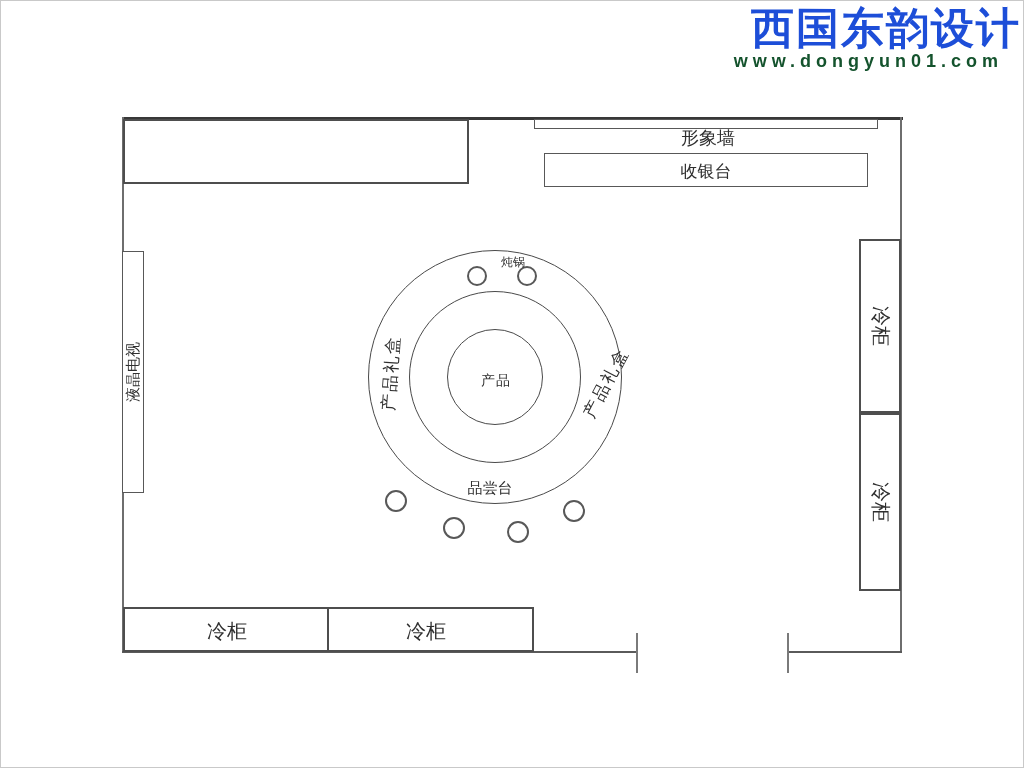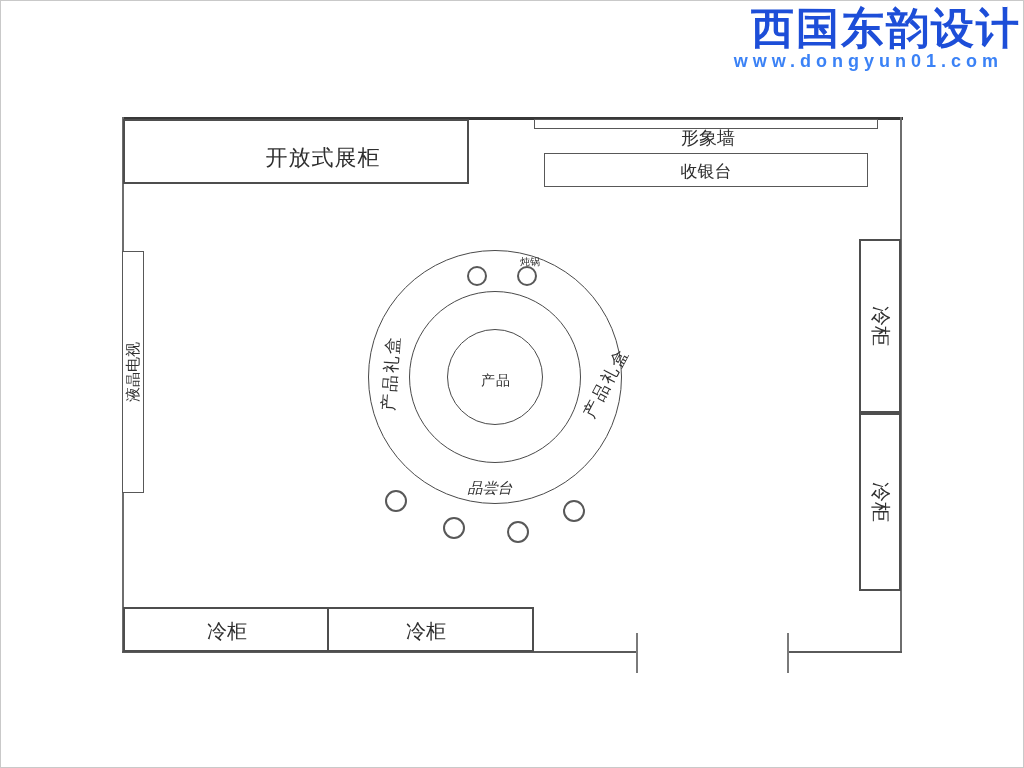--- a/index.html
+++ b/index.html
@@ -14,21 +14,21 @@
   }
   
   .wm-brand{
     position:absolute;top:0px;right:2px;
     font-size:43px;font-weight:bold;letter-spacing:2px;
     color:#1d4ed8;white-space:nowrap;line-height:54px;
   }
   .wm-url{
     position:absolute;top:50px;right:20px;
     font-size:18px;font-weight:bold;letter-spacing:5px;
-    color:#3b82f6;white-space:nowrap;
+    color:#14532d;white-space:nowrap;
   }
   
   .wall{position:absolute;background:#5a5a5a;}
   .wall-top{left:122px;top:116px;width:780px;height:3px;background:#383838;}
   .wall-left{left:121px;top:116px;width:2px;height:536px;background:#6e6e6e;}
   .wall-right{left:899px;top:116px;width:2px;height:536px;background:#6e6e6e;}
   .wall-bottom-a{left:121px;top:650px;width:516px;height:2px;}
   .wall-bottom-b{left:786px;top:650px;width:115px;height:2px;}
   .door-tick{position:absolute;width:2px;height:40px;background:#7a7a7a;top:632px;}
   .tick-a{left:635px;}
@@ -51,21 +51,20 @@
 
   <div class="wall wall-top"></div>
   <div class="wall wall-left"></div>
   <div class="wall wall-right"></div>
   <div class="wall wall-bottom-a"></div>
   <div class="wall wall-bottom-b"></div>
   <div class="door-tick tick-a"></div>
   <div class="door-tick tick-b"></div>
 
   <div class="box" style="left:122px;top:118px;width:346px;height:65px;"></div>
-  <div class="lbl" style="left:322px;top:157px;font-size:22px;letter-spacing:1px;">开放式展柜</div>
 
   <div class="thinbox" style="left:533px;top:118px;width:344px;height:10px;"></div>
   <div class="lbl" style="left:707px;top:137px;font-size:18px;">形象墙</div>
 
   <div class="thinbox" style="left:543px;top:152px;width:324px;height:34px;"></div>
   <div class="lbl" style="left:705px;top:170px;font-size:17px;">收银台</div>
 
   <div class="thinbox" style="left:121px;top:250px;width:22px;height:242px;"></div>
   <div class="lbl" style="left:132px;top:371px;font-size:15px;transform:translate(-50%,-50%) rotate(-90deg);">液晶电视</div>
 
@@ -80,25 +79,25 @@
 
   <div class="box" style="left:326px;top:606px;width:207px;height:45px;"></div>
   <div class="lbl" style="left:425px;top:630px;font-size:20px;">冷柜</div>
 
   <div class="circle" style="left:367px;top:249px;width:254px;height:254px;"></div>
   <div class="circle" style="left:408px;top:290px;width:172px;height:172px;"></div>
   <div class="circle" style="left:446px;top:328px;width:96px;height:96px;"></div>
 
   <div class="smallcircle" style="left:466px;top:265px;width:20px;height:20px;"></div>
   <div class="smallcircle" style="left:516px;top:265px;width:20px;height:20px;"></div>
-  <div class="lbl" style="left:529px;top:261px;font-size:10px;">炖锅</div>
+  <div class="lbl" style="left:512px;top:261px;font-size:12px;">炖锅</div>
 
   <div class="smallcircle" style="left:384px;top:489px;width:22px;height:22px;"></div>
   <div class="smallcircle" style="left:442px;top:516px;width:22px;height:22px;"></div>
   <div class="smallcircle" style="left:506px;top:520px;width:22px;height:22px;"></div>
   <div class="smallcircle" style="left:562px;top:499px;width:22px;height:22px;"></div>
 
   <div class="lbl" style="left:495px;top:380px;font-size:14px;letter-spacing:1px;">产品</div>
   <div class="lbl" style="left:390px;top:372px;font-size:17px;letter-spacing:2px;transform:translate(-50%,-50%) rotate(-86deg);">产品礼盒</div>
   <div class="lbl" style="left:605px;top:382px;font-size:17px;letter-spacing:2px;transform:translate(-50%,-50%) rotate(-62deg);">产品礼盒</div>
-  <div class="lbl" style="left:489px;top:487px;font-size:15px;font-style:italic;">品尝台</div>
+  <div class="lbl" style="left:489px;top:487px;font-size:15px;">品尝台</div>
 
 </div>
 
 </body></html>

